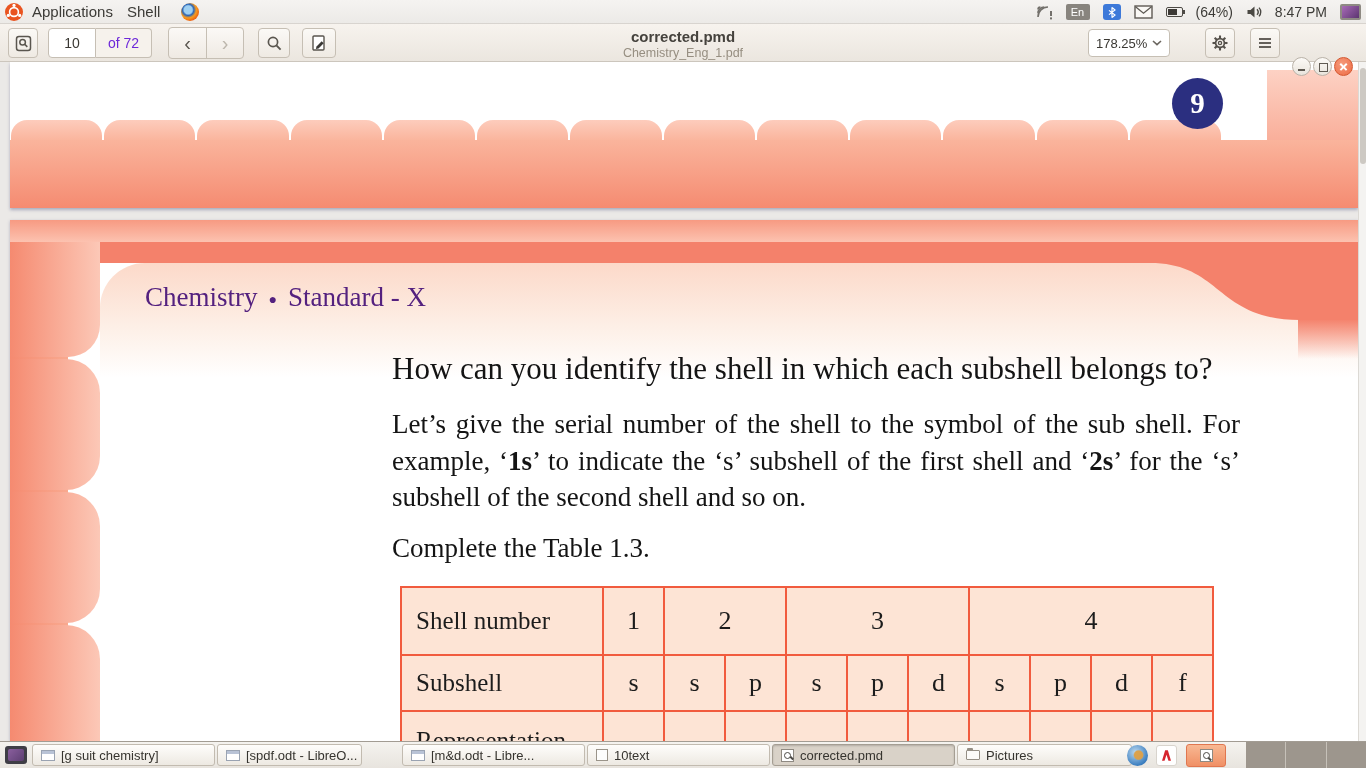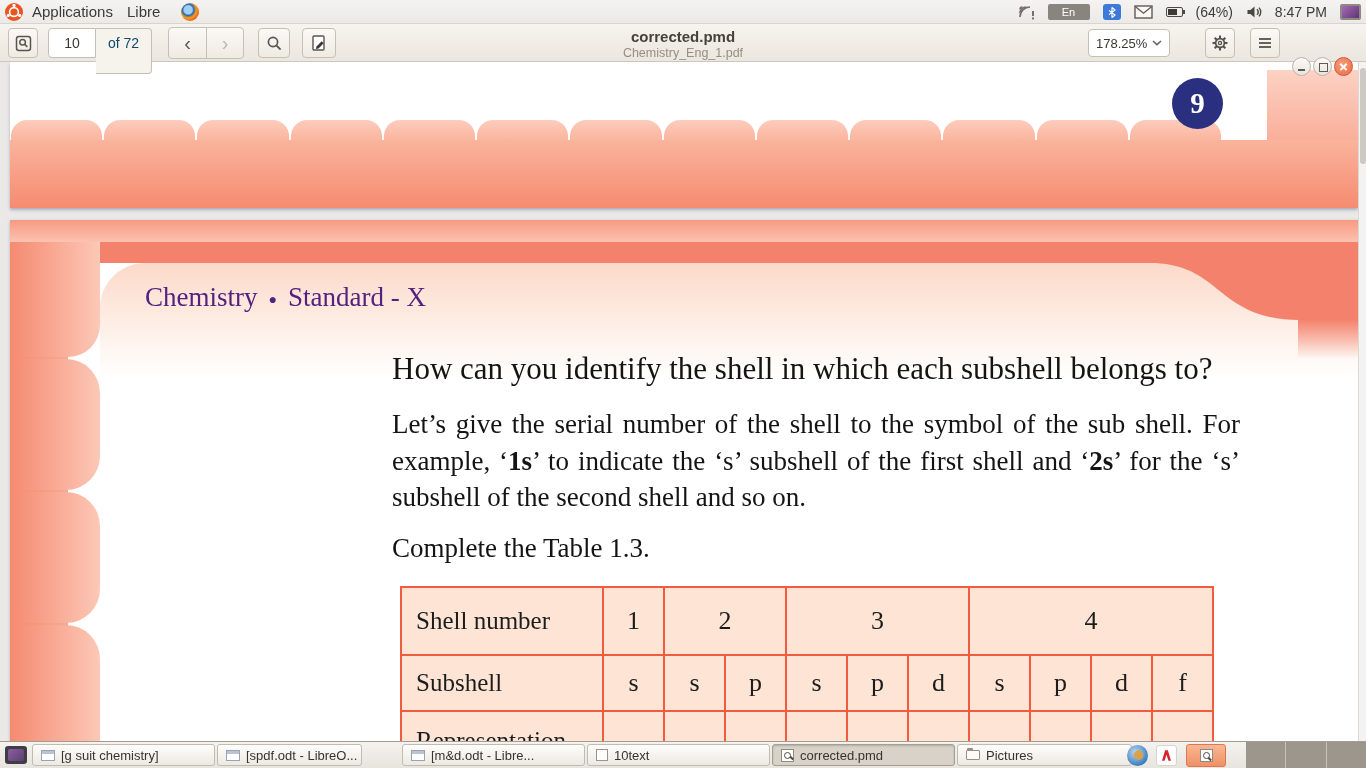--- a/index.html
+++ b/index.html
@@ -10,38 +10,38 @@
   
   .top-panel { position:absolute; top:0; left:0; width:1366px; height:24px;
     background:linear-gradient(#f5f3f1,#eceae7); border-bottom:1px solid #d8d4cf; z-index:50; }
   .menu-item { position:absolute; top:0; line-height:23px; font-size:15px; color:#3c3b37; padding:0 5px; cursor:default; }
   .mi-apps { left:27px; } .mi-places { left:122px; }
   .ubuntu-logo { position:absolute; left:5px; top:3px; width:18px; height:18px; }
   .firefox-ico { position:absolute; left:181px; top:3px; width:18px; height:18px; border-radius:50%;
     background:radial-gradient(circle at 40% 38%, #9fd0f2 0 26%, #2a65b8 36%, #f99b1d 52%, #e8530e 78%, #c53a08 100%); }
   .tray { position:absolute; right:5px; top:0; height:24px; display:flex; align-items:center; gap:13px; }
   .tray-text { font-size:14px; color:#3c3b37; }
-  .kbd-badge { width:42px; height:16px; background:#88847e; color:#fff; font-size:11px; border-radius:2px;
+  .kbd-badge { width:24px; height:16px; background:#88847e; color:#fff; font-size:11px; border-radius:2px;
     display:flex; align-items:center; justify-content:center; }
   .bt-badge { width:18px; height:16px; background:#3d79d9; border-radius:3px; display:flex; align-items:center; justify-content:center; }
   .battery { width:17px; height:10px; border:1.5px solid #4d4a45; border-radius:2px; position:relative; }
   .battery::before { content:""; position:absolute; left:1px; top:1px; bottom:1px; width:64%; background:#3c3935; }
   .battery::after { content:""; position:absolute; right:-3.5px; top:2px; width:2.5px; height:4px; background:#4d4a45; }
   .monitor-ico { width:21px; height:16px; border:2px solid #8e8a83; border-radius:2px;
     background:linear-gradient(135deg,#a86bb8,#5c3570); }
 
   
   .toolbar { position:absolute; top:24px; left:0; width:1366px; height:38px;
     background:linear-gradient(#f7f3ee,#ebe6df); border-bottom:1px solid #ccc6bd; z-index:40; }
   .tb-btn { position:absolute; top:4px; height:30px; border:1px solid #c6bfb4; border-radius:4px;
     background:linear-gradient(#fbf9f6,#efeae3); display:flex; align-items:center; justify-content:center; cursor:pointer; }
   .page-input { position:absolute; left:48px; top:4px; width:48px; height:30px; border:1px solid #c6bfb4;
     border-radius:4px 0 0 4px; text-align:center; font-size:14px; color:#3a3833; background:#fff; outline:none; }
-  .page-total { position:absolute; left:96px; top:4px; height:46px; border:1px solid #c6bfb4; border-left:none;
-    border-radius:0 4px 4px 0; background:#f6f2ec; color:#0c4a6e; font-size:14px; line-height:28px; padding:0 12px; }
+  .page-total { position:absolute; left:96px; top:4px; height:30px; border:1px solid #c6bfb4; border-left:none;
+    border-radius:0 4px 4px 0; background:#f6f2ec; color:#6d28d9; font-size:14px; line-height:28px; padding:0 12px; }
   .nav-group { position:absolute; left:168px; top:3px; height:32px; display:flex; border:1px solid #c6bfb4;
     border-radius:4px; background:linear-gradient(#fbf9f6,#efeae3); overflow:hidden; }
   .nav-cell { width:37px; display:flex; align-items:center; justify-content:center; font-size:20px; color:#5a564f; cursor:pointer; }
   .nav-cell + .nav-cell { border-left:1px solid #c6bfb4; color:#bcb6ac; }
   .title-block { position:absolute; left:0; right:0; top:4px; text-align:center; pointer-events:none; }
   .doc-title { font-size:15px; font-weight:bold; color:#45423d; }
   .doc-sub { font-size:12.5px; color:#968e81; margin-top:1px; }
   .zoom-combo { position:absolute; left:1088px; top:5px; width:82px; height:28px; background:#fff;
     border:1px solid #c6bfb4; border-radius:4px; display:flex; align-items:center; justify-content:space-between;
     padding:0 7px; font-size:13px; color:#3a3833; cursor:pointer; }
@@ -137,21 +137,21 @@
 
   <div class="top-panel">
     <svg class="ubuntu-logo icon-svg" viewBox="0 0 18 18" width="18" height="18">
       <circle cx="9" cy="9" r="9" fill="#e95420"></circle>
       <circle cx="9" cy="9" r="4.4" fill="none" stroke="#fff" stroke-width="1.6"></circle>
       <circle cx="9" cy="2.4" r="1.6" fill="#fff"></circle>
       <circle cx="3.3" cy="12.4" r="1.6" fill="#fff"></circle>
       <circle cx="14.7" cy="12.4" r="1.6" fill="#fff"></circle>
     </svg>
     <div class="menu-item mi-apps">Applications</div>
-    <div class="menu-item mi-places">Libre</div>
+    <div class="menu-item mi-places">Shell</div>
     <div class="firefox-ico"></div>
 
     <div class="tray">
       <svg class="icon-svg" width="17" height="15" viewBox="0 0 17 15">
         <g fill="none" stroke="#73706b" stroke-width="1.6">
           <path d="M2 12 a10 10 0 0 1 10 -10"></path>
           <path d="M2 8.2 a6.2 6.2 0 0 1 6.2 -6.2"></path>
           <path d="M2 4.4 a2.4 2.4 0 0 1 2.4 -2.4"></path>
         </g>
         <rect x="14" y="6" width="2" height="5" fill="#73706b"></rect>

